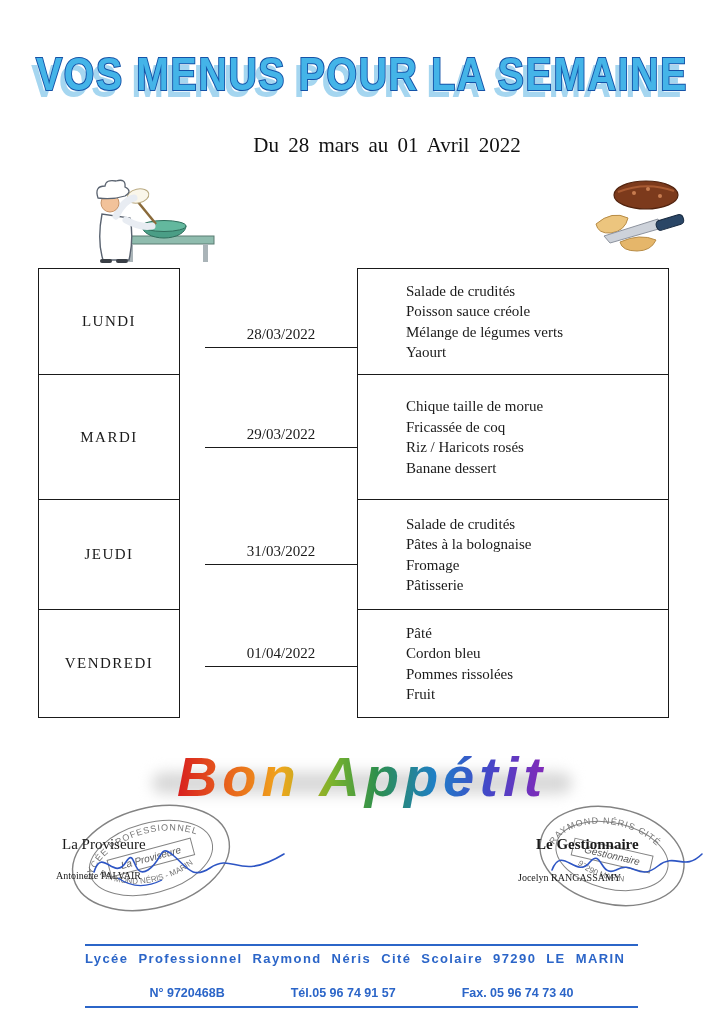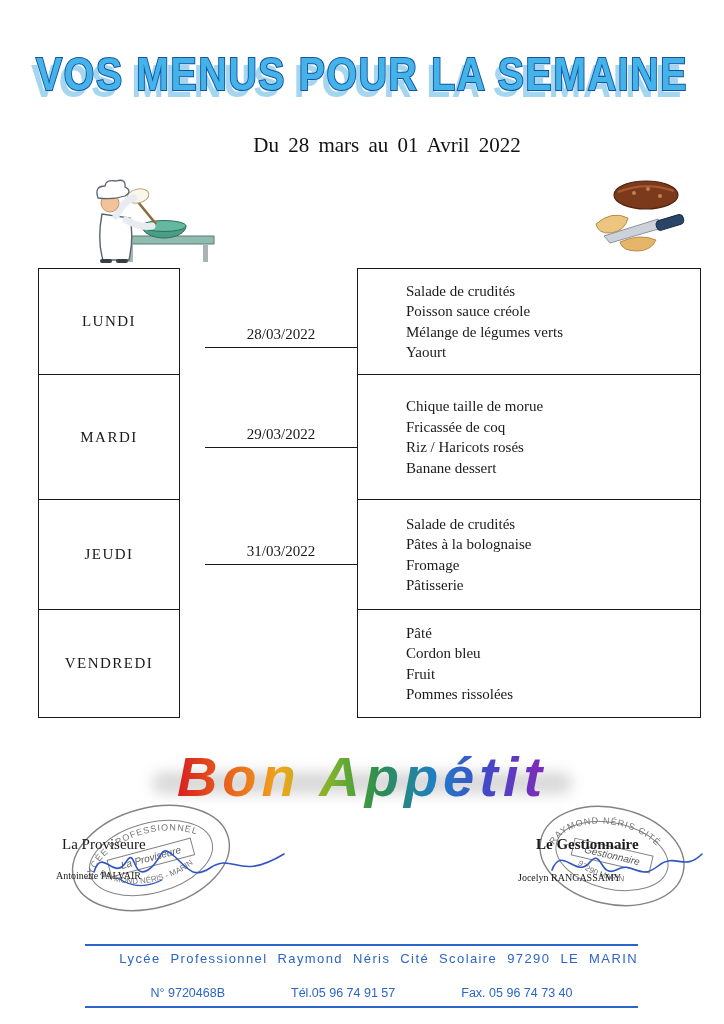--- a/index.html
+++ b/index.html
@@ -20,21 +20,21 @@
 
   
   .chef-art  { position:absolute; left:86px;  top:176px; }
   .bread-art { position:absolute; left:590px; top:178px; }
 
   
   .menu-table { position:absolute; left:38px; top:268px; width:648px; height:450px; }
   .day-cell  { position:absolute; left:0; width:142px; border:1.5px solid #1a1a1a;
                display:flex; align-items:center; justify-content:center;
                font-size:15px; letter-spacing:1.5px; }
-  .menu-cell { position:absolute; left:319px; width:344px; border:1.5px solid #1a1a1a;
+  .menu-cell { position:absolute; left:319px; width:312px; border:1.5px solid #1a1a1a;
                display:flex; flex-direction:column; justify-content:center; padding-left:48px;
                font-size:15px; line-height:20.5px; }
   .date-cell { position:absolute; left:167px; width:152px; height:22px;
                border-bottom:1.5px solid #1a1a1a; text-align:center; font-size:15px; }
   .r0 { top:0;     height:107px; }
   .r1 { top:106px; height:126px; }
   .r2 { top:231px; height:111px; }
   .r3 { top:341px; height:109px; }
   .d0 { top:58px; } .d1 { top:158px; } .d2 { top:275px; } .d3 { top:377px; }
 
@@ -58,22 +58,22 @@
   .name-right { left:518px; top:872px; }
   .stamp-left  { position:absolute; left:66px;  top:804px; transform:rotate(-15deg); opacity:.85; z-index:2; }
   .stamp-right { position:absolute; left:534px; top:804px; transform:rotate(13deg);  opacity:.85; z-index:2; }
   .stamp text { font-family:"Liberation Sans",sans-serif; }
   .sig-left  { position:absolute; left:88px;  top:828px; z-index:4; }
   .sig-right { position:absolute; left:546px; top:832px; z-index:4; }
 
   
   .footer { position:absolute; left:85px; top:944px; width:553px;
             border-top:2.5px solid #2b65c8; border-bottom:2.5px solid #2b65c8;
-            padding:5px 0 6px; color:#2b65c8; text-align:right;
-            font-family:"Liberation Sans",sans-serif; font-weight:normal; }
+            padding:5px 0 6px; color:#2b65c8; text-align:left;
+            font-family:"Liberation Sans",sans-serif; font-weight:bold; }
   .footer-line1 { font-size:13px; letter-spacing:1.4px; word-spacing:5px; }
   .footer-line2 { margin-top:20px; font-size:12.5px; display:flex; justify-content:center; gap:66px; }
 </style>
 </head>
 <body>
 
 <div class="page">
 
   <svg class="title-svg" width="724" height="86">
     <text class="title-shadow" x="357" y="63" text-anchor="middle" textLength="652" lengthAdjust="spacingAndGlyphs">VOS MENUS POUR LA SEMAINE</text>
@@ -144,25 +144,26 @@
     <div class="menu-cell r2">
       <div>Salade de crudités</div>
       <div>Pâtes à la bolognaise</div>
       <div>Fromage</div>
       <div>Pâtisserie</div>
     </div>
 
     <div class="day-cell r3">
       <span>VENDREDI</span>
     </div>
+    <div class="date-cell d3">01/04/2022</div>
     <div class="menu-cell r3">
       <div>Pâté</div>
       <div>Cordon bleu</div>
+      <div>Pommes rissolées</div>
       <div>Fruit</div>
-      <div>Pommes rissolées</div>
     </div>
 
   </div>
 
   <div class="bon-smear"></div>
   <div class="bon-appetit">
     <span>Bon Appétit</span>
   </div>
 
   <div class="sig-role role-left">La Proviseure</div>

